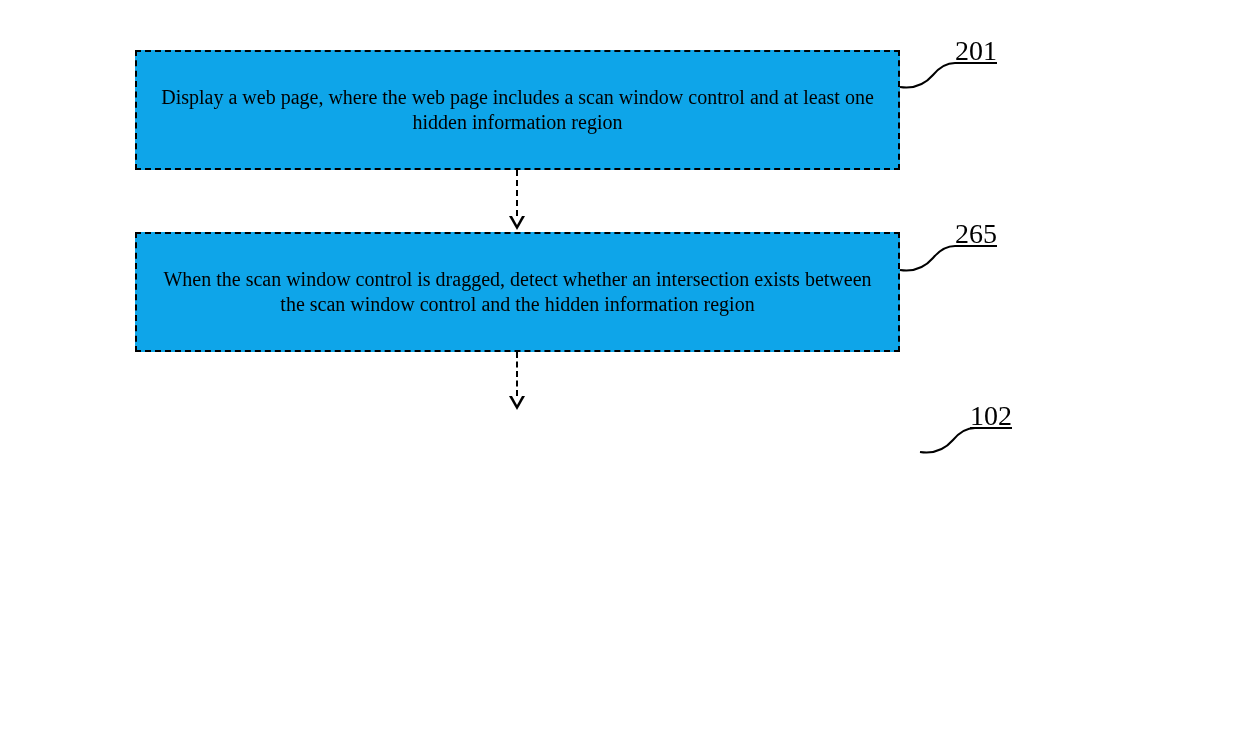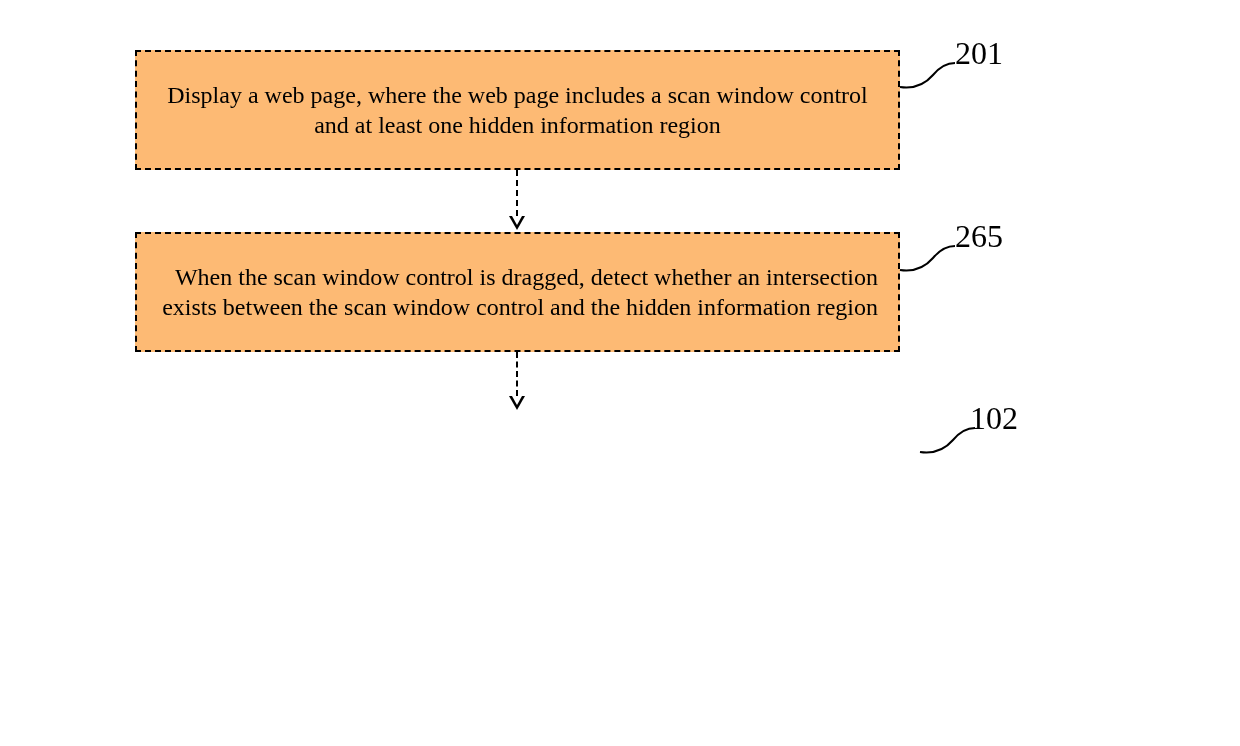--- a/index.html
+++ b/index.html
@@ -18,28 +18,29 @@
     }
     .step-box {
       position: absolute;
       border: 2px dashed #000;
       box-sizing: border-box;
       display: flex;
       align-items: center;
       justify-content: center;
       text-align: center;
       padding: 10px 20px;
-      font-size: 24px;
+      font-size: 20px;
       line-height: 1.25;
-      background: #fdba74;
+      background: #0ea5e9;
     }
     .step-label {
       position: absolute;
-      font-size: 32px;
+      font-size: 28px;
       font-family: 'Times New Roman', Times, serif;
+      text-decoration: underline;
     }
     .connector {
       position: absolute;
       display: flex;
       flex-direction: column;
       align-items: center;
     }
     .connector-line {
       width: 0;
       border-left: 2px dashed #000;
@@ -79,21 +80,21 @@
   <div class="step-label" style="left:955px; top:35px;">201</div>
   <svg class="callout" style="left:895px; top:55px;" width="70" height="40">
     <path d="M5,32 Q25,35 38,20 Q48,8 60,8" stroke="#000" stroke-width="2" fill="none"></path>
   </svg>
 
   <div class="connector" style="left:509px; top:170px; width:16px; height:60px;">
     <div class="connector-line"></div>
     <div class="arrowhead"></div>
   </div>
 
-  <div class="step-box" style="left:135px; top:232px; width:765px; height:120px;text-align:right;">
+  <div class="step-box" style="left:135px; top:232px; width:765px; height:120px;">
     <span>When the scan window control is dragged, detect whether an intersection exists between the scan window control and the hidden information region</span>
   </div>
   <div class="step-label" style="left:955px; top:218px;">265</div>
   <svg class="callout" style="left:895px; top:238px;" width="70" height="40">
     <path d="M5,32 Q25,35 38,20 Q48,8 60,8" stroke="#000" stroke-width="2" fill="none"></path>
   </svg>
 
   <div class="connector" style="left:509px; top:352px; width:16px; height:58px;">
     <div class="connector-line"></div>
     <div class="arrowhead"></div>

